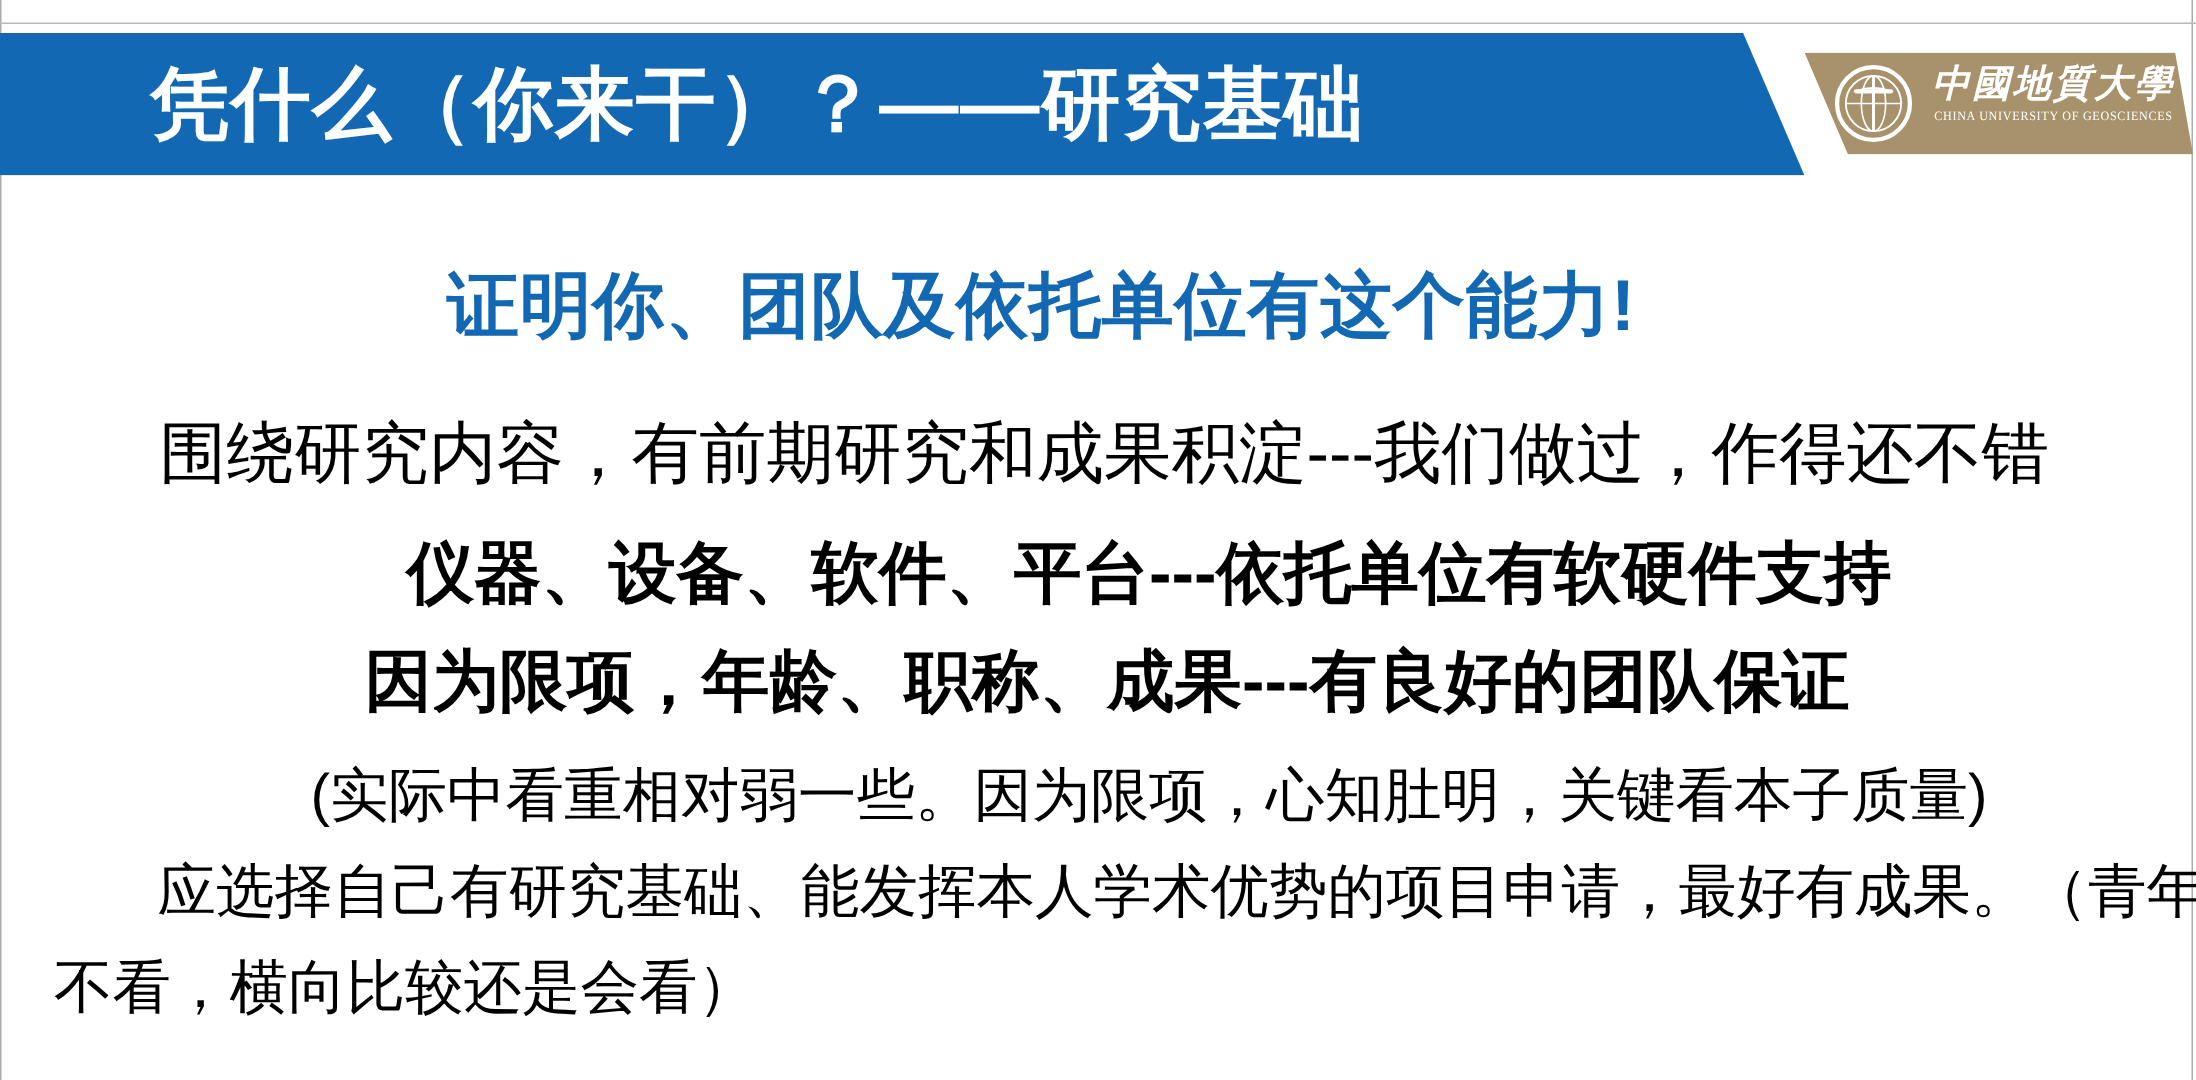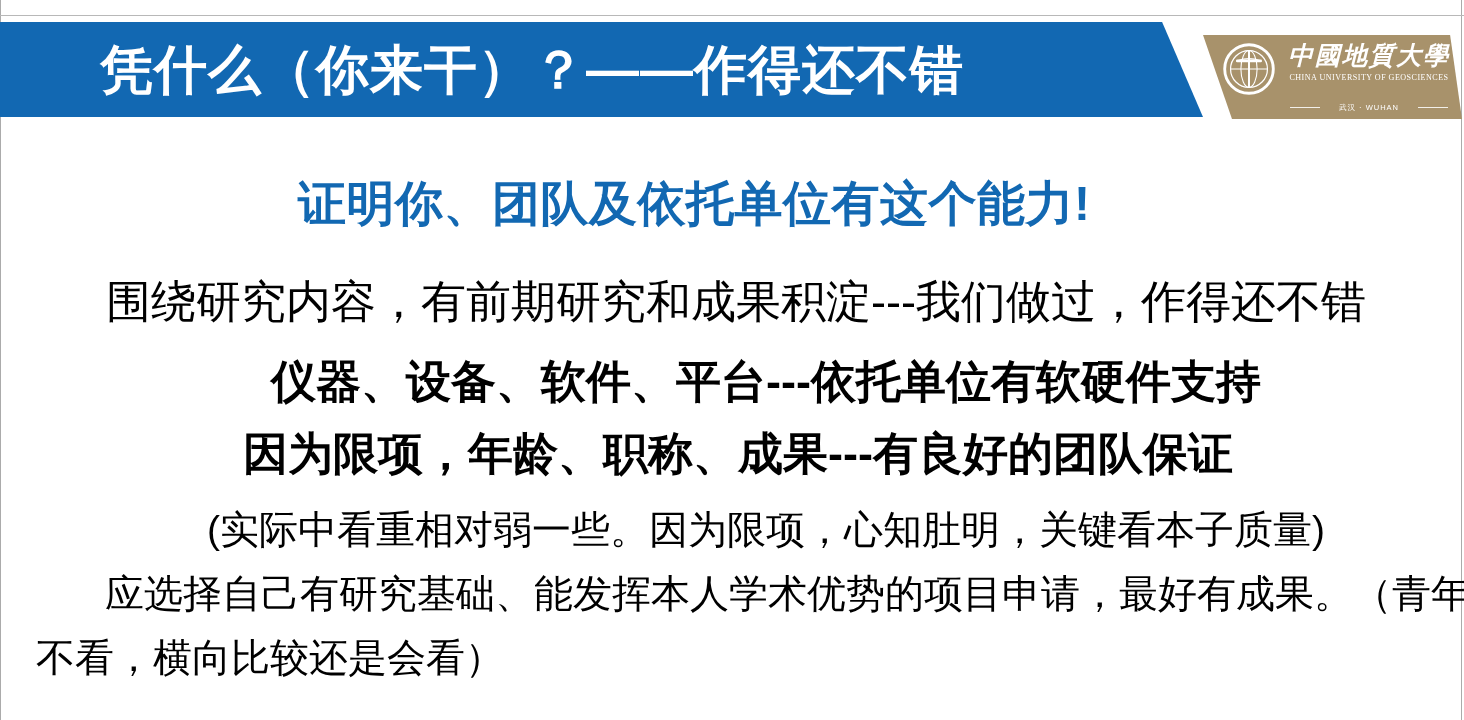--- a/index.html
+++ b/index.html
@@ -20,21 +20,21 @@
     clip-path:polygon(0 0, 96.6% 0, 100% 100%, 0 100%);
   }
   .banner-title {
     position:absolute; left:100px; top:22px; height:95px; line-height:95px;
     font-size:53px; font-weight:bold; color:#ffffff; letter-spacing:1px;
     white-space:nowrap;
   }
 
   
   .logo-plate {
-    position:absolute; left:1203px; top:35px; width:259px; height:84px;
+    position:absolute; left:1203px; top:35px; width:259px; height:68px;
     background:#a8926b;
     clip-path:polygon(0 0, 95.4% 0, 100% 100%, 11.2% 100%);
   }
   .emblem { position:absolute; left:19px; top:7px; width:54px; height:54px; }
   .logo-text {
     position:absolute; left:78px; top:6px; width:176px;
     color:#ffffff; text-align:center;
   }
   .logo-cn {
     font-size:25px; font-weight:bold; font-style:italic;
@@ -66,21 +66,21 @@
 </head>
 <body>
 
 <div class="stage">
 
   <div class="frame-left"></div>
   <div class="frame-right"></div>
   <div class="frame-top"></div>
 
   <div class="banner"></div>
-  <div class="banner-title">凭什么（你来干）？——作得还不错</div>
+  <div class="banner-title">凭什么（你来干）？——研究基础</div>
 
   <div class="logo-plate">
     <svg class="emblem" viewBox="0 0 60 60">
       <g fill="none" stroke="#ffffff">
         <circle cx="30" cy="30" r="27" stroke-width="3.2"></circle>
         <circle cx="30" cy="30" r="20.5" stroke-width="1.4"></circle>
         <ellipse cx="30" cy="30" rx="9" ry="20.5" stroke-width="1.2"></ellipse>
         <line x1="9.5" y1="30" x2="50.5" y2="30" stroke-width="1.2"></line>
         <line x1="30" y1="9.5" x2="30" y2="50.5" stroke-width="2.2"></line>
         <path d="M17,21 L43,21" stroke-width="3" stroke-linecap="round"></path>

